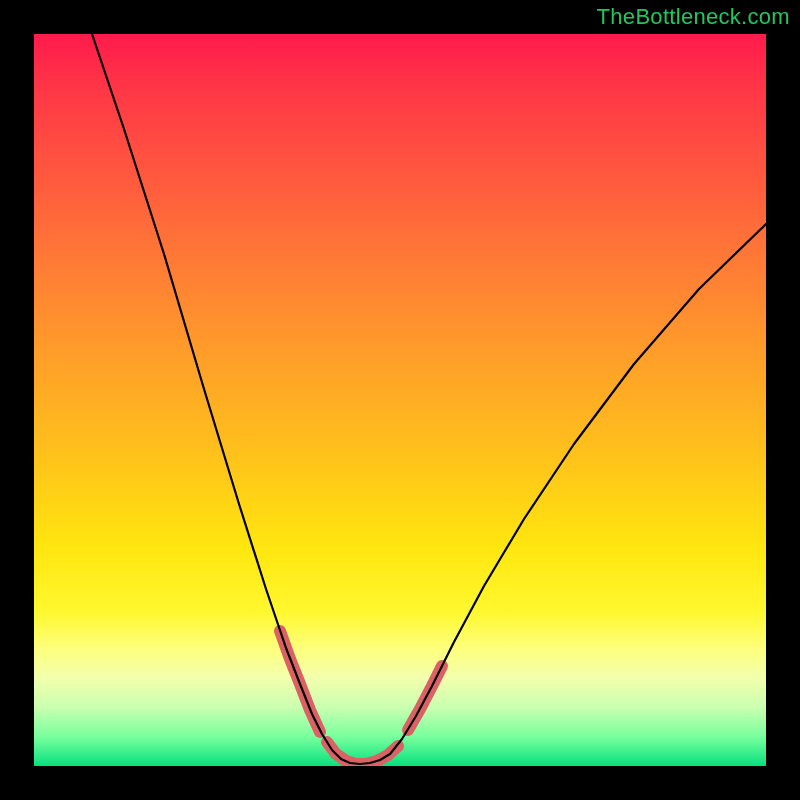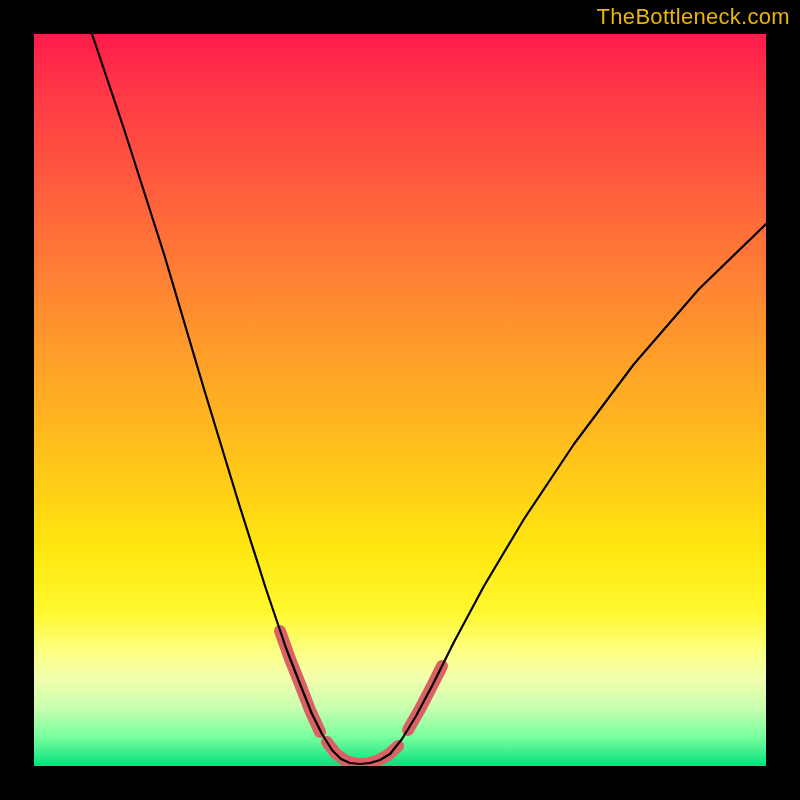--- a/index.html
+++ b/index.html
@@ -14,21 +14,21 @@
   .stage {
     position: relative;
     width: 800px;
     height: 800px;
     background: #000;
   }
   .watermark {
     position: absolute;
     top: 4px;
     right: 10px;
-    color: #eab308;
+    color: #22c55e;
     font-size: 22px;
     font-weight: 500;
     letter-spacing: 0.3px;
     z-index: 30;
   }
   .plot-area {
     position: absolute;
     left: 34px;
     top: 34px;
     width: 732px;

